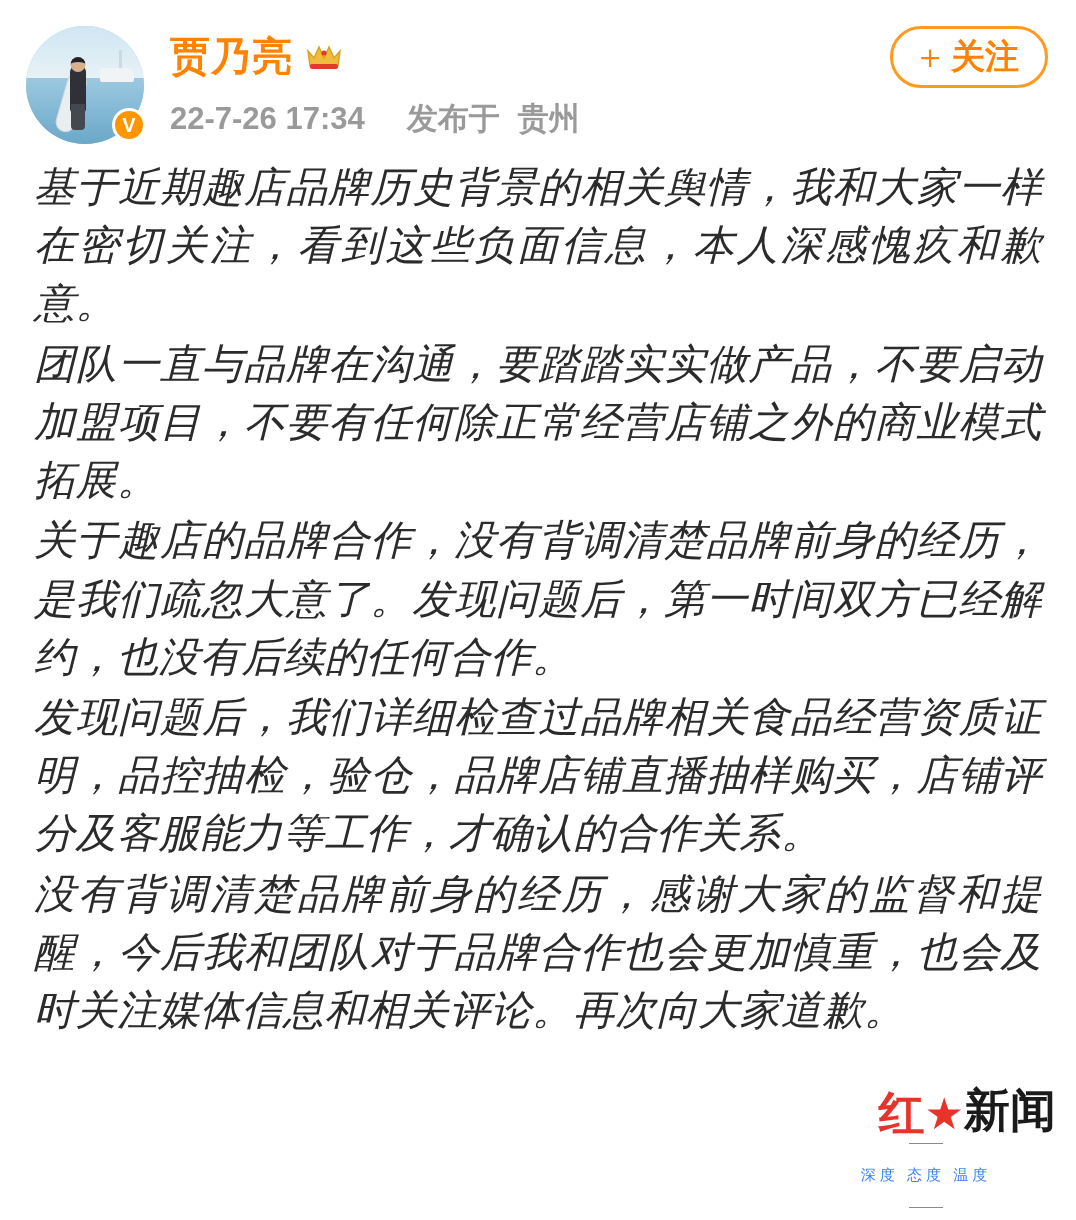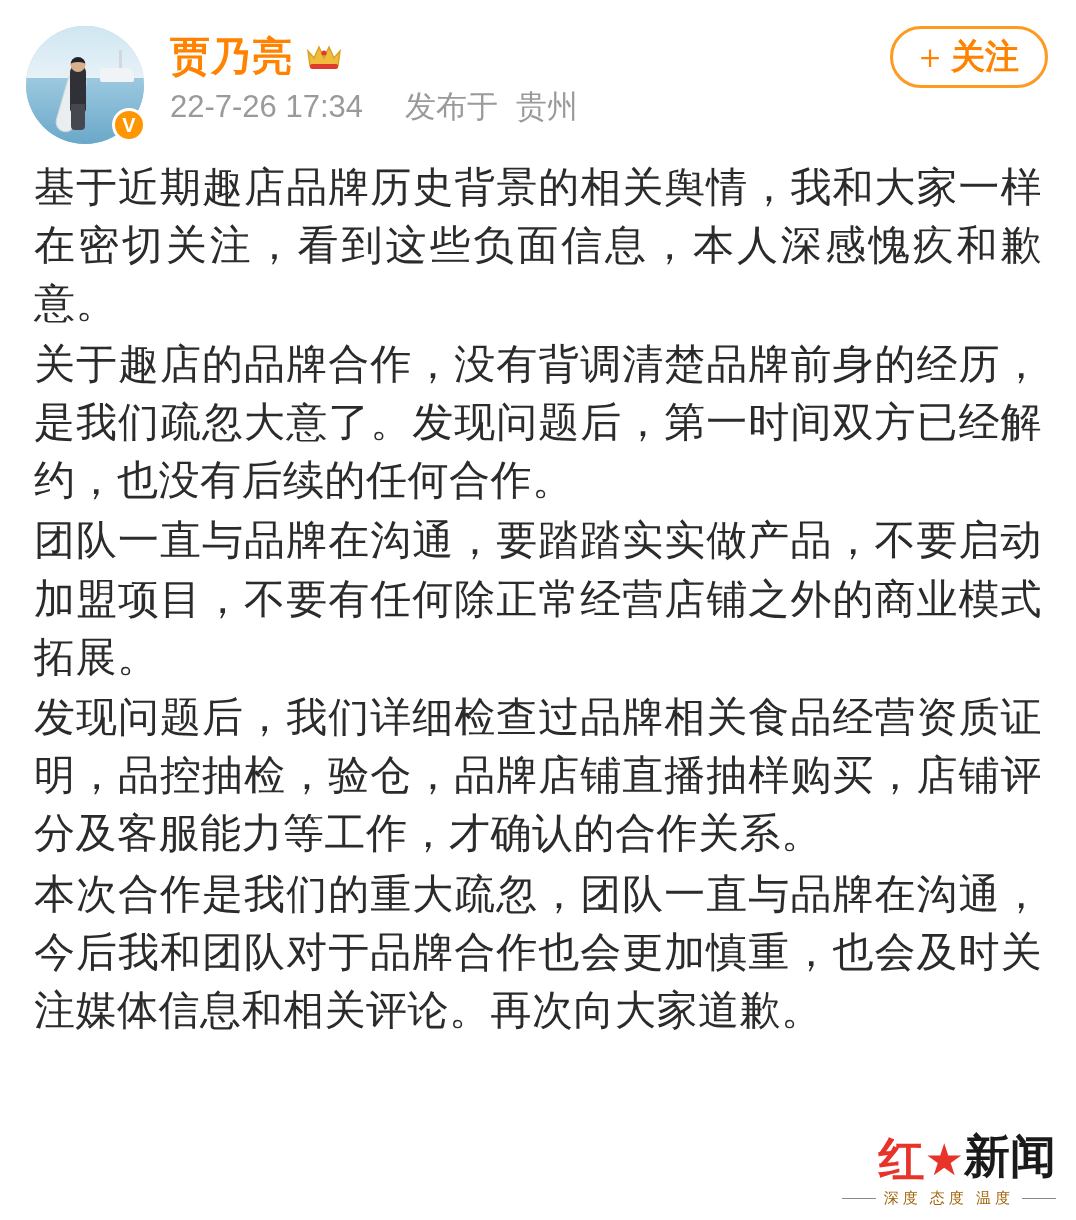--- a/index.html
+++ b/index.html
@@ -112,27 +112,28 @@
   }
   .crown-icon {
     width: 38px;
     height: 30px;
     position: relative;
     display: inline-block;
   }
   .crown-icon svg { display: block; }
 
   .meta-row {
-    margin-top: 8px;
+    margin-top: 20px;
     color: #9a9a9a;
     font-size: 31px;
     display: flex;
     align-items: baseline;
     gap: 18px;
     white-space: nowrap;
+    font-weight: bold;
   }
   .meta-row .sep { width: 6px; }
 
   .follow-btn {
     position: absolute;
     right: 28px;
     top: 26px;
     border: 3px solid #ff9a20;
     color: #ff8200;
     border-radius: 46px;
@@ -152,20 +153,21 @@
   .post-body {
     padding: 14px 34px 0 34px;
     color: #2b2b2b;
     font-size: 41px;
     line-height: 1.42;
     letter-spacing: 0.5px;
     text-align: justify;
   }
   .post-body p {
     margin: 0 0 2px 0;
+    font-style: italic;
   }
 
   
   .watermark {
     position: absolute;
     right: 20px;
     bottom: 12px;
     text-align: center;
     width: 260px;
   }
@@ -190,26 +192,27 @@
   }
   .wm-black {
     color: #1a1a1a;
     font-size: 46px;
     font-weight: 700;
     font-family: Liberation Mono, monospace;
   }
   .wm-sub {
     margin-top: 6px;
     font-size: 15px;
-    color: #a16207;
+    color: #3b82f6;
     letter-spacing: 4px;
     display: flex;
     align-items: center;
     justify-content: flex-end;
-    gap: 8px;
+    gap: 22px;
+    flex-direction: column;
   }
   .wm-sub .rule {
     display: inline-block;
     width: 34px;
     height: 1px;
     background: #8a8a8a;
   }
 </style>
 </head>
 <body>
@@ -250,24 +253,24 @@
   </div>
 
   <div class="follow-btn">
     <span class="plus">＋</span>
     <span>关注</span>
   </div>
 </div>
 
 <div class="post-body">
   <p>基于近期趣店品牌历史背景的相关舆情，我和大家一样在密切关注，看到这些负面信息，本人深感愧疚和歉意。</p>
+  <p>团队一直与品牌在沟通，要踏踏实实做产品，不要启动加盟项目，不要有任何除正常经营店铺之外的商业模式拓展。</p>
   <p>关于趣店的品牌合作，没有背调清楚品牌前身的经历，是我们疏忽大意了。发现问题后，第一时间双方已经解约，也没有后续的任何合作。</p>
-  <p>团队一直与品牌在沟通，要踏踏实实做产品，不要启动加盟项目，不要有任何除正常经营店铺之外的商业模式拓展。</p>
   <p>发现问题后，我们详细检查过品牌相关食品经营资质证明，品控抽检，验仓，品牌店铺直播抽样购买，店铺评分及客服能力等工作，才确认的合作关系。</p>
-  <p>本次合作是我们的重大疏忽，团队一直与品牌在沟通，今后我和团队对于品牌合作也会更加慎重，也会及时关注媒体信息和相关评论。再次向大家道歉。</p>
+  <p>没有背调清楚品牌前身的经历，感谢大家的监督和提醒，今后我和团队对于品牌合作也会更加慎重，也会及时关注媒体信息和相关评论。再次向大家道歉。</p>
 </div>
 
 <div class="watermark">
   <div class="wm-main">
     <span class="wm-red">红</span>
     <span class="wm-star">★</span>
     <span class="wm-black">新闻</span>
   </div>
   <div class="wm-sub">
     <span class="rule"></span>

